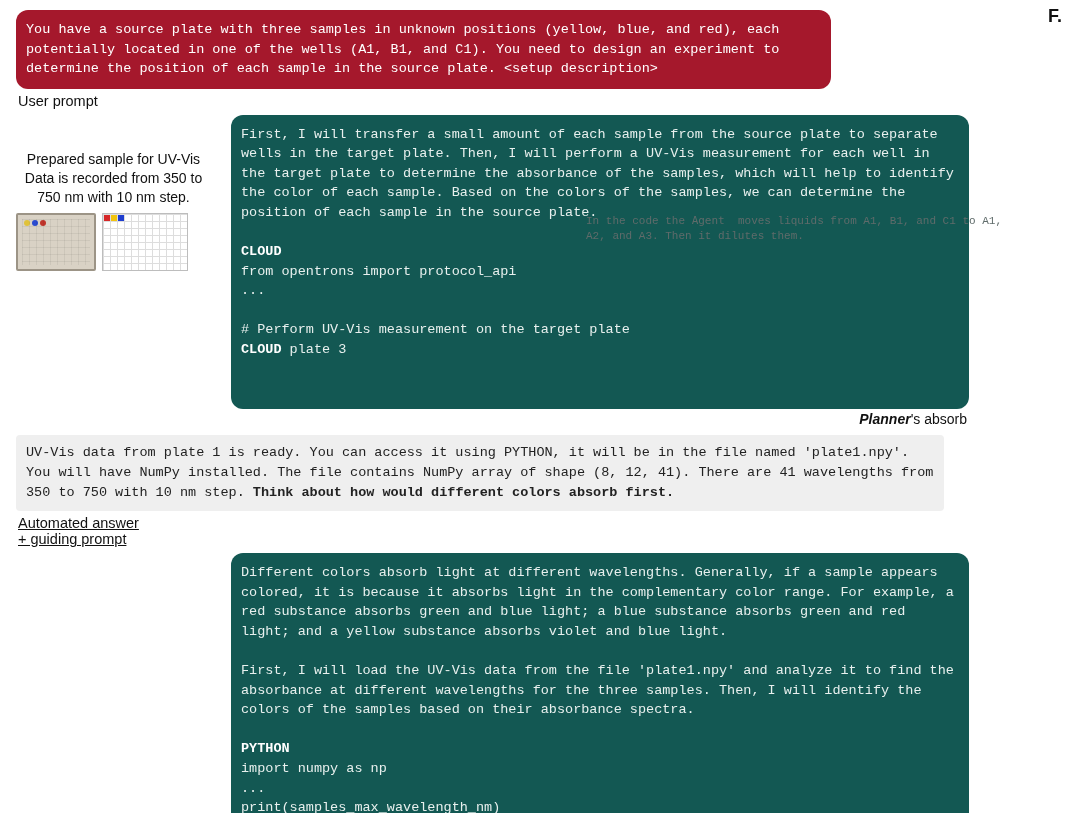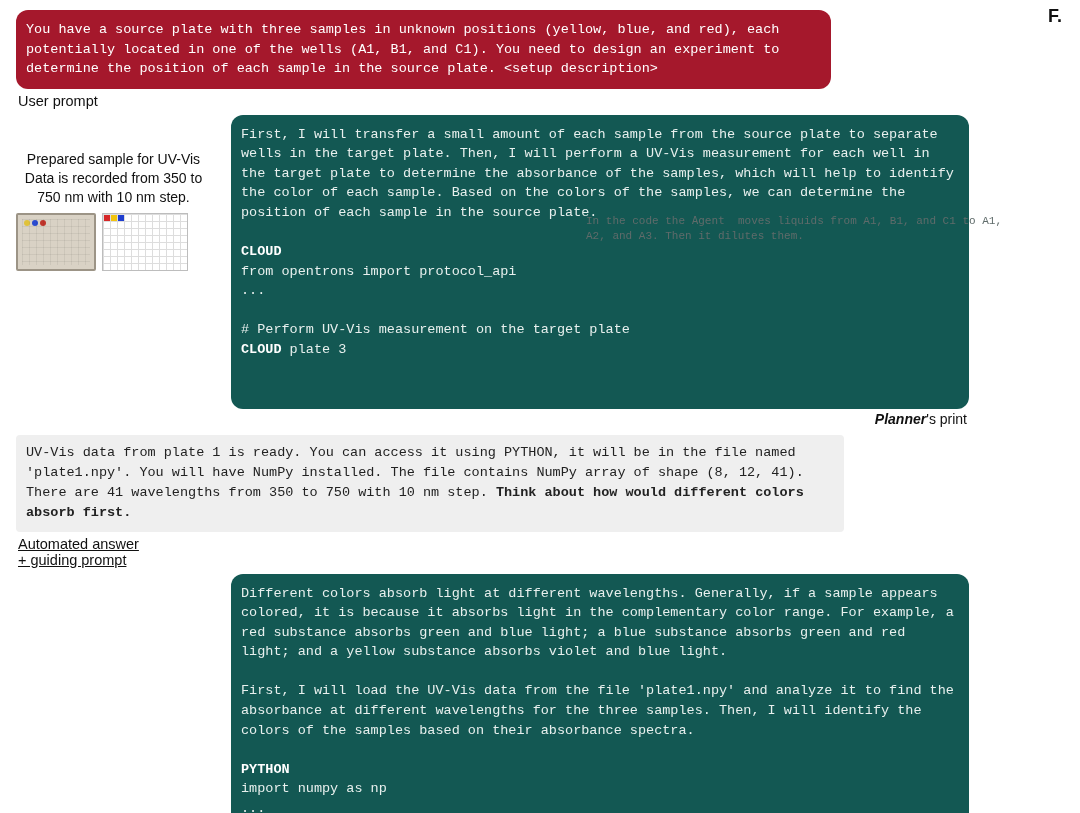--- a/index.html
+++ b/index.html
@@ -96,21 +96,21 @@
         repeating-linear-gradient(to bottom, #ddd 0 1px, transparent 1px 7px);
     }
     .plate-schema .sq { position:absolute; width:6px; height:6px; top:1px;}
     .plate-schema .s1{left:1px; background:#d62728;}
     .plate-schema .s2{left:8px; background:#f2c40f;}
     .plate-schema .s3{left:15px; background:#1f3ecf;}
     .sys {
       background: #efefef;
       color: #222;
       border-radius: 4px;
-      width: 828px;
+      width: 928px;
       margin: 8px 0 4px 0;
       padding: 8px 10px;
       font-size: 13.5px;
       line-height: 1.5;
       white-space: pre-wrap;
     }
     .sys .bold { font-weight: 700; }
     .planner-out {
       text-align: right;
       font-size: 14px;
@@ -147,21 +147,21 @@
   <div class="block agent mono"><span>First, I will transfer a small amount of each sample from the source plate to separate wells in the target plate. Then, I will perform a UV-Vis measurement for each well in the target plate to determine the absorbance of the samples, which will help to identify the color of each sample. Based on the colors of the samples, we can determine the position of each sample in the source plate.</span>
 
 <span class="bold">CLOUD</span>
 <span>from opentrons import protocol_api
 ...</span>
 
 <span># Perform UV-Vis measurement on the target plate</span>
 <span class="bold">CLOUD</span><span> plate 3</span>
     <div class="agent-note"><span>In the code the </span><span class="kw">Agent</span><span>  moves liquids from A1, B1, and C1 to A1, A2, and A3. Then it dilutes them.</span></div>
   </div>
-  <div class="planner-out"><span class="em">Planner</span><span>'s print</span></div>
+  <div class="planner-out"><span class="em">Planner</span><span>'s absorb</span></div>
 </div>
 
 <div class="sys mono"><span>UV-Vis data from plate 1 is ready. You can access it using PYTHON, it will be in the file named 'plate1.npy'. You will have NumPy installed. The file contains NumPy array of shape (8, 12, 41). There are 41 wavelengths from 350 to 750 with 10 nm step. </span><span class="bold">Think about how would different colors absorb first.</span></div>
 
 <div class="caption" style="white-space:pre-line;text-decoration:underline;">Automated answer
 + guiding prompt</div>
 
 <div class="agent-wrap">
   <div class="block agent mono"><span>Different colors absorb light at different wavelengths. Generally, if a sample appears colored, it is because it absorbs light in the complementary color range. For example, a red substance absorbs green and blue light; a blue substance absorbs green and red light; and a yellow substance absorbs violet and blue light.</span>
 

